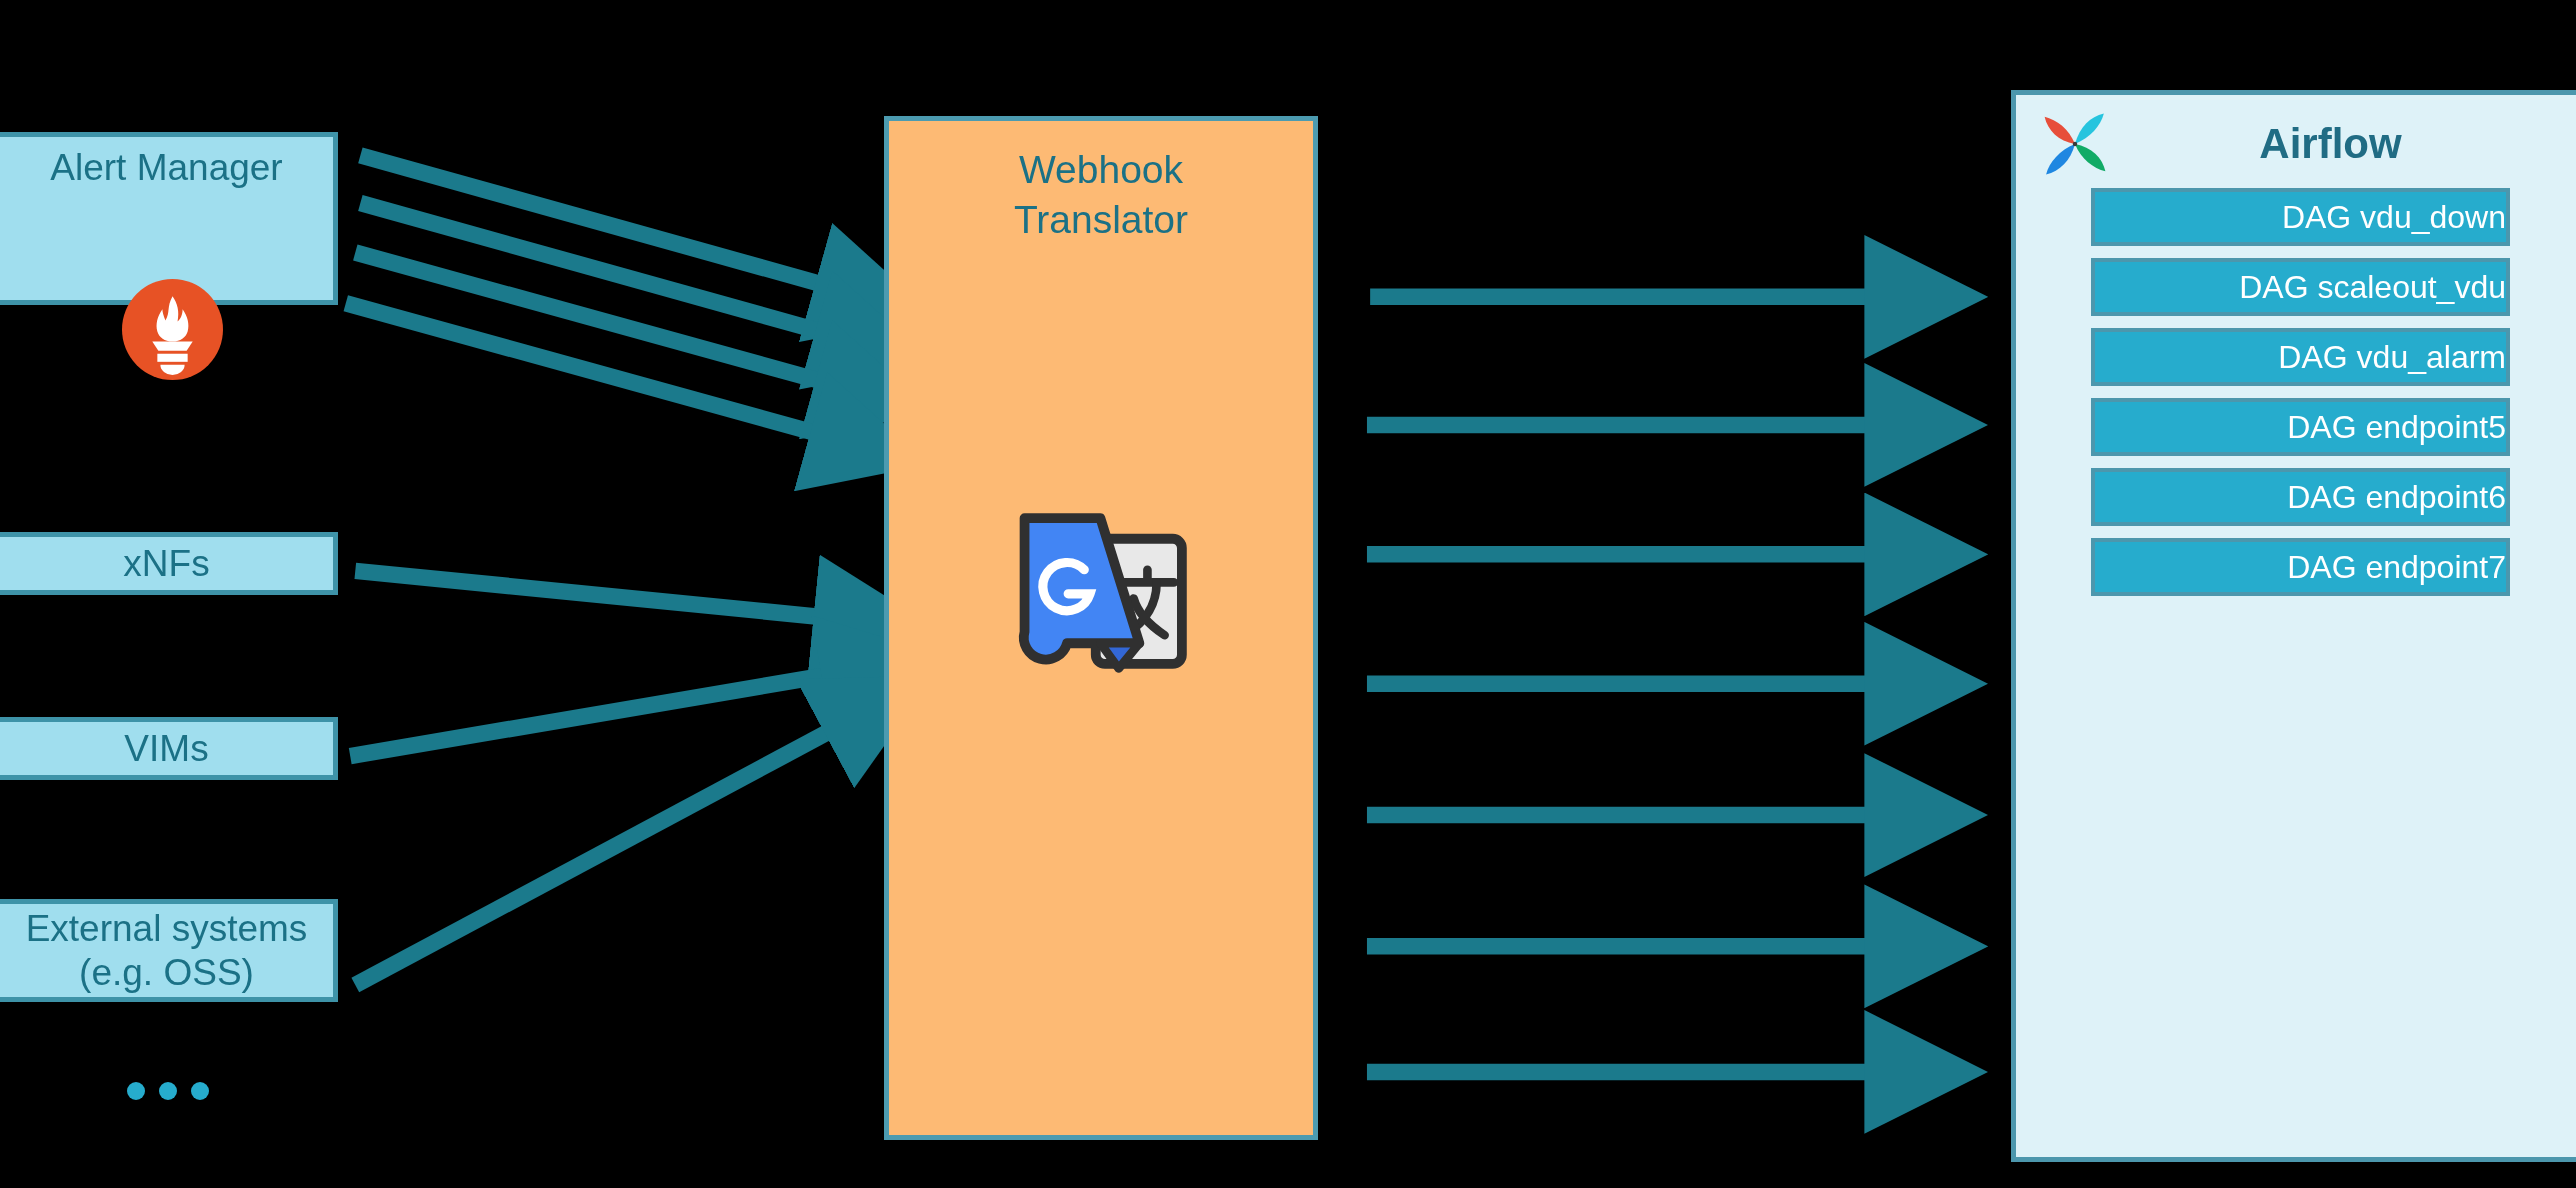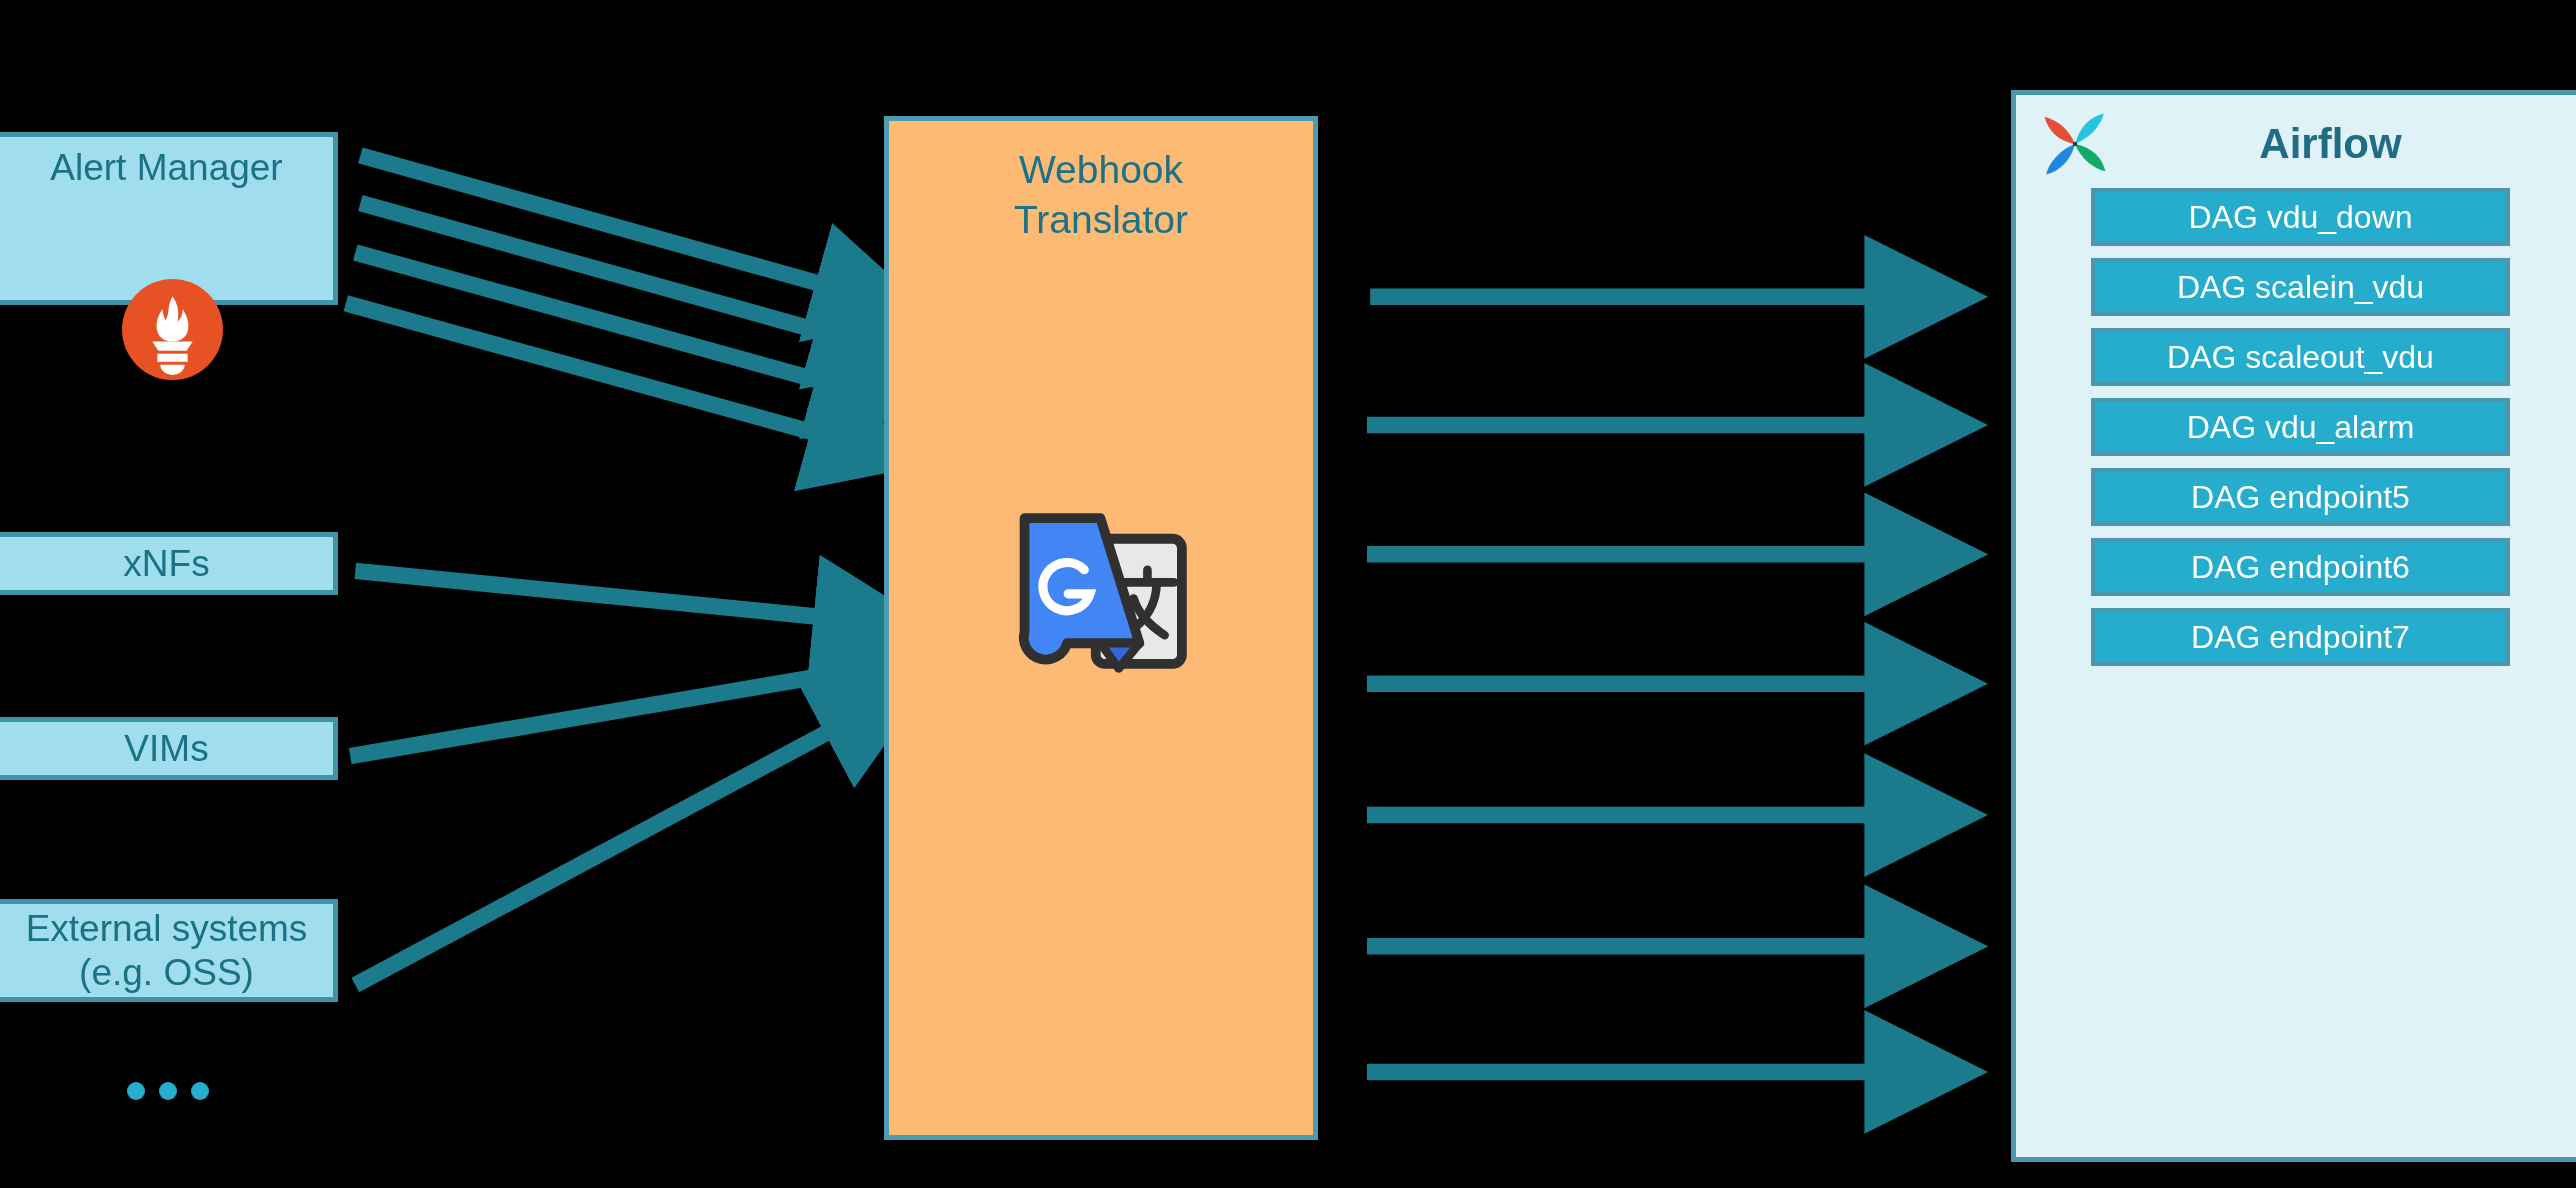--- a/index.html
+++ b/index.html
@@ -155,21 +155,21 @@
     box-sizing: border-box;
     width: 419px;
     height: 58px;
     margin-bottom: 12px;
     background: #26ACCD;
     border: 4.4px solid #4C97AD;
     color: #FFFFFF;
     font-size: 32px;
     display: flex;
     align-items: center;
-    justify-content: center;
+    justify-content: flex-end;
   }
 
   
   #arrow-layer {
     position: absolute;
     left: 0; top: 0;
     width: 2576px;
     height: 1188px;
     pointer-events: none;
   }
@@ -277,23 +277,20 @@
         <circle cx="50" cy="50" r="3" fill="#3A3A3A"></circle>
       </svg>
       <div id="airflow-title">Airflow</div>
     </div>
 
     <div id="dag-list">
       <div class="dag-item">
         <span>DAG vdu_down</span>
       </div>
       <div class="dag-item">
-        <span>DAG scalein_vdu</span>
-      </div>
-      <div class="dag-item">
         <span>DAG scaleout_vdu</span>
       </div>
       <div class="dag-item">
         <span>DAG vdu_alarm</span>
       </div>
       <div class="dag-item">
         <span>DAG endpoint5</span>
       </div>
       <div class="dag-item">
         <span>DAG endpoint6</span>

